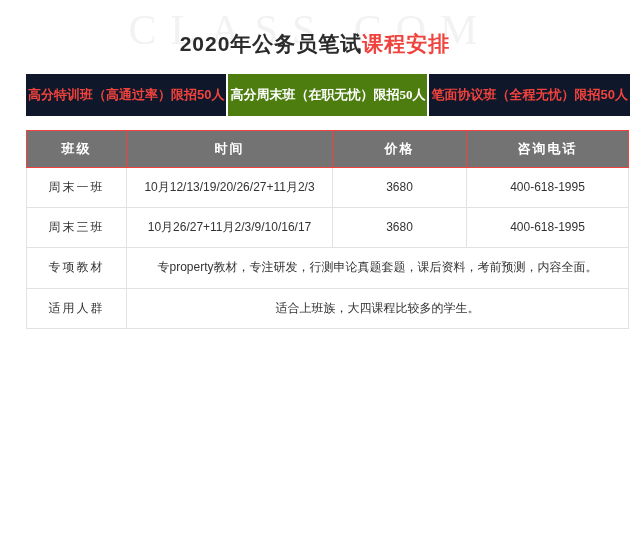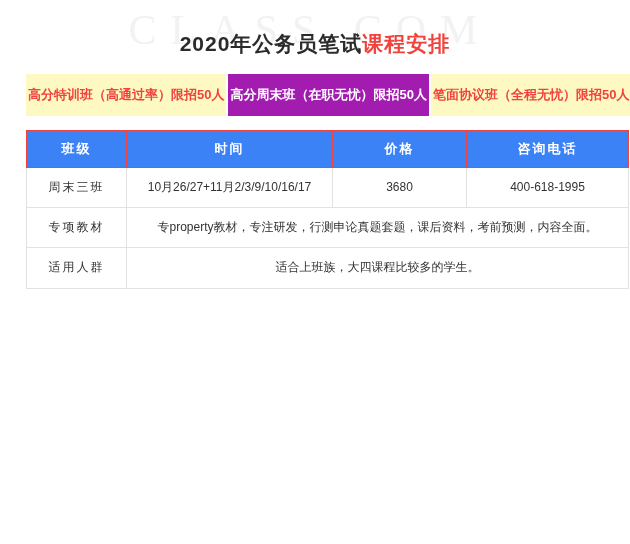--- a/index.html
+++ b/index.html
@@ -58,40 +58,41 @@
     margin: 0 14px;
     gap: 2px;
   }
   .tab {
     flex: 1 1 0;
     text-align: center;
     font-size: 13px;
     font-weight: bold;
     padding: 12px 2px;
     color: #f0433d;
-    background: #fef9c3;
+    background: #0f172a;
     white-space: nowrap;
     cursor: pointer;
   }
   .tab.active {
-    background: #a21caf;
+    background: #4d7c0f;
     color: #ffffff;
+    font-family: Liberation Serif, serif;
   }
 
   
   .table-wrap {
     margin: 14px 14px 0 14px;
   }
   table.schedule {
     width: 100%;
     border-collapse: collapse;
     table-layout: fixed;
   }
   table.schedule th {
-    background: #3b82f6;
+    background: #737373;
     color: #ffffff;
     font-size: 13px;
     font-weight: bold;
     padding: 9px 4px;
     border: 1px solid #f0433d;
     letter-spacing: 2px;
   }
   table.schedule td {
     border: 1px solid #e2e2e2;
     font-size: 12px;
@@ -149,20 +150,26 @@
       <thead>
         <tr>
           <th>班级</th>
           <th>时间</th>
           <th>价格</th>
           <th>咨询电话</th>
         </tr>
       </thead>
       <tbody>
         <tr>
+          <td class="label-cell">周末一班</td>
+          <td>10月12/13/19/20/26/27+11月2/3</td>
+          <td>3680</td>
+          <td>400-618-1995</td>
+        </tr>
+        <tr>
           <td class="label-cell">周末三班</td>
           <td>10月26/27+11月2/3/9/10/16/17</td>
           <td>3680</td>
           <td>400-618-1995</td>
         </tr>
 
         <tr>
           <td class="label-cell">专项教材</td>
           <td class="center-note" colspan="3">专property教材，专注研发，行测申论真题套题，课后资料，考前预测，内容全面。</td>
         </tr>

